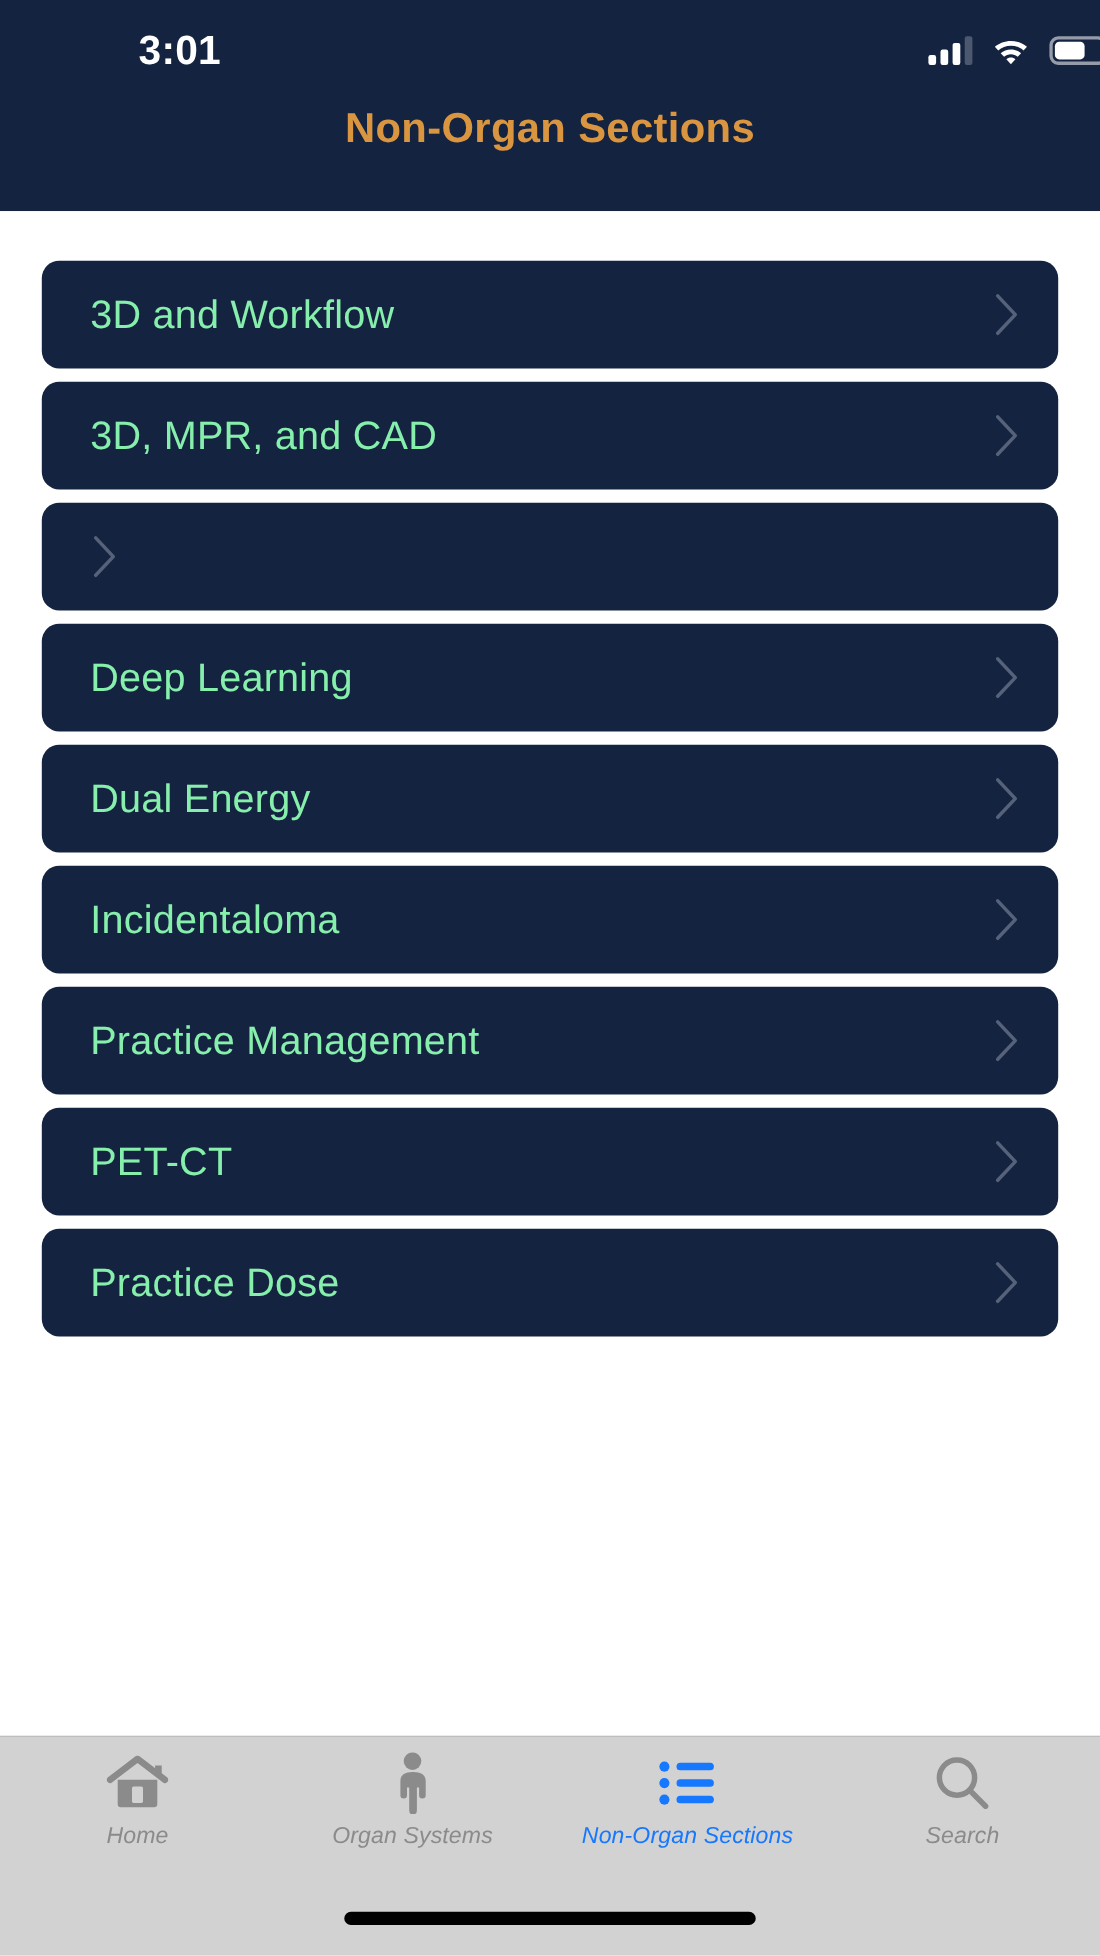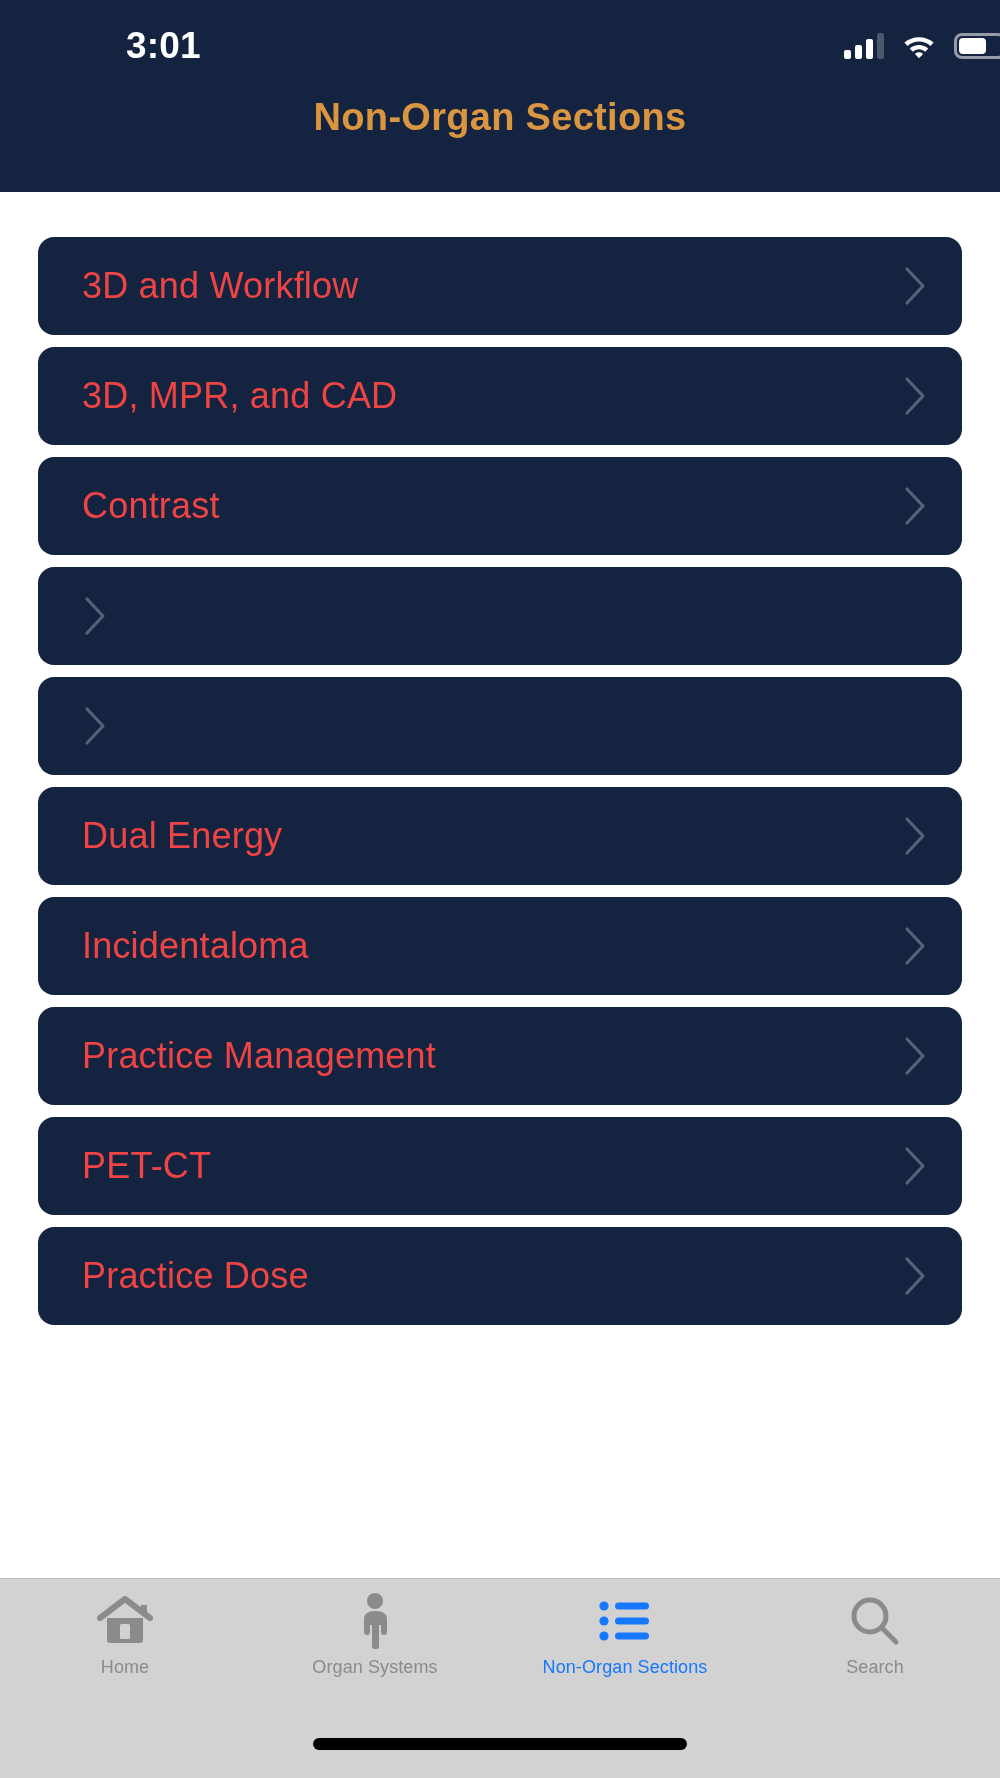--- a/index.html
+++ b/index.html
@@ -133,21 +133,21 @@
     height: 98px;
     background: #14233f;
     border-radius: 16px;
     display: flex;
     align-items: center;
     padding: 0 34px 0 44px;
     box-sizing: border-box;
     cursor: pointer;
   }
   .row-label {
-    color: #ef4444;
+    color: #86efac;
     font-size: 36px;
     letter-spacing: 0.2px;
     flex: 1;
   }
   .chevron {
     width: 26px;
     height: 40px;
     flex: none;
     display: block;
   }
@@ -178,23 +178,24 @@
     gap: 8px;
     cursor: pointer;
   }
   .tab-icon {
     height: 56px;
     display: flex;
     align-items: center;
     justify-content: center;
   }
   .tab-label {
-    font-size: 18px;
+    font-size: 21px;
     color: #8b8b8b;
     letter-spacing: 0.1px;
+    font-style: italic;
   }
   .tab.active .tab-label { color: #1677ff; }
 
   .home-indicator {
     position: absolute;
     left: 50%;
     transform: translateX(-50%);
     bottom: 28px;
     width: 374px;
     height: 12px;
@@ -241,31 +242,26 @@
           <path d="M5 3 L21 20 L5 37" fill="none" stroke="#56617a" stroke-width="3.2" stroke-linecap="round" stroke-linejoin="round"></path>
         </svg>
       </div>
       <div class="row">
         <span class="row-label">3D, MPR, and CAD</span>
         <svg class="chevron" viewBox="0 0 26 40">
           <path d="M5 3 L21 20 L5 37" fill="none" stroke="#56617a" stroke-width="3.2" stroke-linecap="round" stroke-linejoin="round"></path>
         </svg>
       </div>
       <div class="row">
-        <span class="row-label">Contrast</span>
-        <svg class="chevron" viewBox="0 0 26 40">
-          <path d="M5 3 L21 20 L5 37" fill="none" stroke="#56617a" stroke-width="3.2" stroke-linecap="round" stroke-linejoin="round"></path>
-        </svg>
-      </div>
-      <div class="row">
-        <svg class="chevron" viewBox="0 0 26 40">
-          <path d="M5 3 L21 20 L5 37" fill="none" stroke="#56617a" stroke-width="3.2" stroke-linecap="round" stroke-linejoin="round"></path>
-        </svg>
-      </div>
-      <div class="row">
+        <svg class="chevron" viewBox="0 0 26 40">
+          <path d="M5 3 L21 20 L5 37" fill="none" stroke="#56617a" stroke-width="3.2" stroke-linecap="round" stroke-linejoin="round"></path>
+        </svg>
+      </div>
+      <div class="row">
+        <span class="row-label">Deep Learning</span>
         <svg class="chevron" viewBox="0 0 26 40">
           <path d="M5 3 L21 20 L5 37" fill="none" stroke="#56617a" stroke-width="3.2" stroke-linecap="round" stroke-linejoin="round"></path>
         </svg>
       </div>
       <div class="row">
         <span class="row-label">Dual Energy</span>
         <svg class="chevron" viewBox="0 0 26 40">
           <path d="M5 3 L21 20 L5 37" fill="none" stroke="#56617a" stroke-width="3.2" stroke-linecap="round" stroke-linejoin="round"></path>
         </svg>
       </div>

